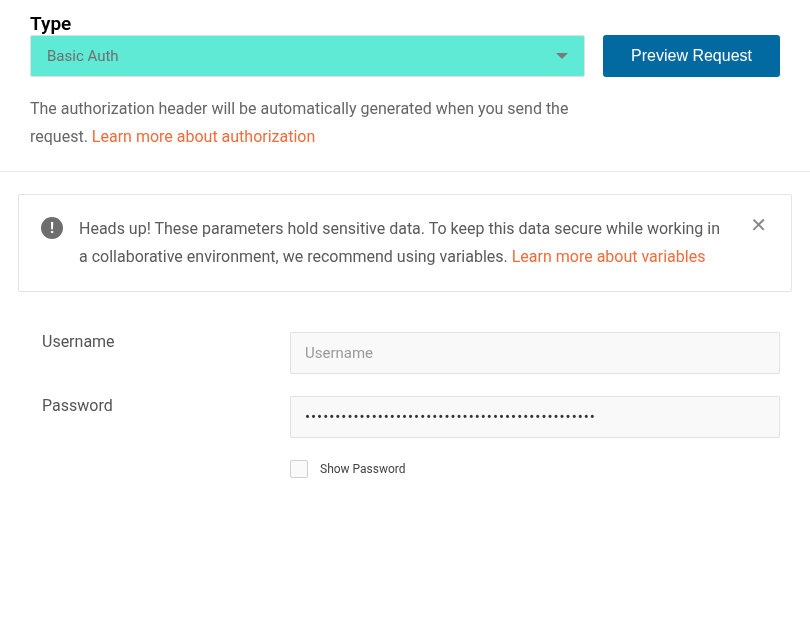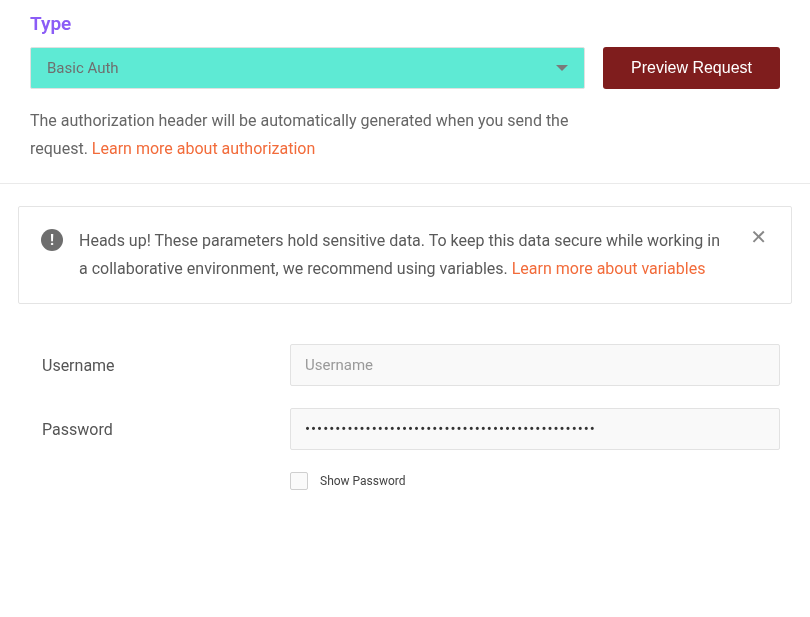--- a/index.html
+++ b/index.html
@@ -11,22 +11,22 @@
       font-family: -apple-system, BlinkMacSystemFont, "Segoe UI", Roboto, Helvetica, Arial, sans-serif;
       background: #ffffff;
       width: 810px;
       height: 617px;
       padding: 12px 30px;
       color: #333;
     }
     .type-label {
       font-size: 19px;
       font-weight: 600;
-      color: #8b5cf6;
-      margin-bottom: 12px;
+      color: #000000;
+      margin-bottom: 0;
     }
     .top-row {
       display: flex;
       gap: 18px;
       align-items: center;
       margin-bottom: 18px;
     }
     .type-select {
       flex: 1;
       background: #5eead4;
@@ -42,21 +42,21 @@
       cursor: pointer;
     }
     .caret-down {
       width: 0;
       height: 0;
       border-left: 6px solid transparent;
       border-right: 6px solid transparent;
       border-top: 6px solid #7a7a7a;
     }
     .preview-btn {
-      background: #7f1d1d;
+      background: #0369a1;
       color: #ffffff;
       border: none;
       border-radius: 3px;
       height: 42px;
       padding: 0 28px;
       font-size: 16px;
       font-weight: 500;
       cursor: pointer;
       white-space: nowrap;
     }
@@ -114,21 +114,21 @@
       color: #888;
       cursor: pointer;
       line-height: 1;
       padding: 0 2px;
     }
     .form-section {
       padding-left: 12px;
     }
     .form-row {
       display: flex;
-      align-items: center;
+      align-items: flex-start;
       margin-bottom: 22px;
     }
     .form-label {
       width: 248px;
       font-size: 16px;
       color: #555;
     }
     .form-input {
       flex: 1;
       height: 42px;

